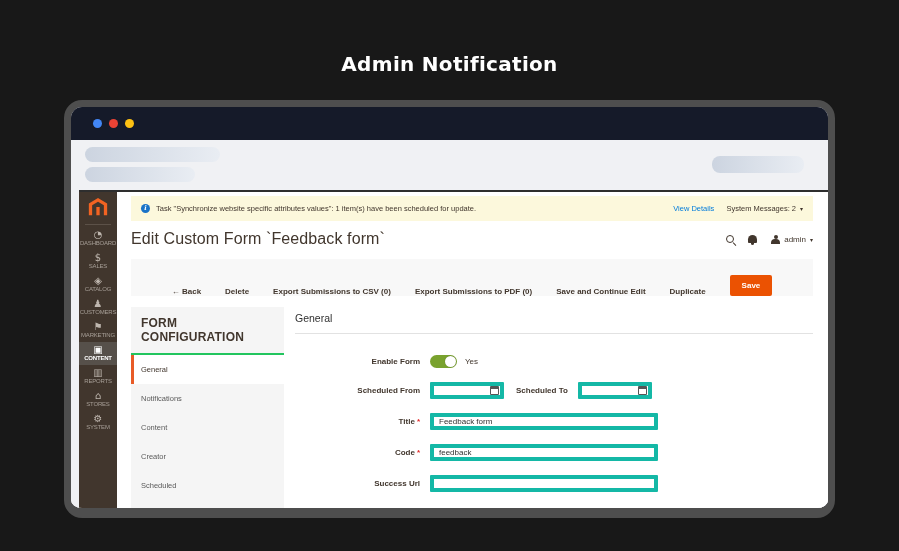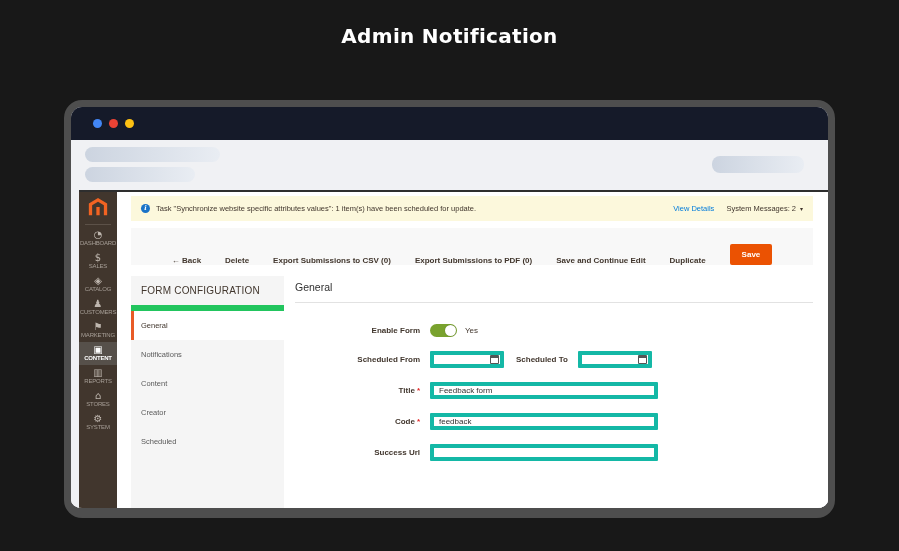--- a/index.html
+++ b/index.html
@@ -4,21 +4,21 @@
 <style>
   * { margin:0; padding:0; box-sizing:border-box; }
   html,body { width:899px; height:551px; }
   body {
     background:#181818;
     font-family:"Liberation Sans", sans-serif;
     position:relative; overflow:hidden;
   }
   .page-title {
     color:#fff; text-align:center; font-weight:bold;
-    font-size:20px; letter-spacing:.3px; margin-top:24px;
+    font-size:20px; letter-spacing:.3px; margin-top:52px;
     font-family:"DejaVu Sans","Liberation Sans",sans-serif;
   }
   
   .window {
     position:absolute; left:64px; top:100px; width:771px; height:418px;
     border:7px solid #4e4e4e; border-bottom-width:10px;
     border-radius:18px; background:#fff; overflow:hidden;
   }
   .titlebar {
     height:33px; background:#151a29; display:flex; align-items:center;
@@ -95,22 +95,22 @@
   }
   .tb-btn { font-size:8px; font-weight:bold; color:#41362d; background:none;
     border:none; cursor:pointer; white-space:nowrap;
     font-family:"Liberation Sans",sans-serif; }
   .tb-save { background:#eb5202; color:#fff; padding:6px 12px; border-radius:2px;
     border:none; font-size:8px; font-weight:bold; cursor:pointer;
     font-family:"Liberation Sans",sans-serif; }
   
   .content-row { margin:11px 15px 0 14px; display:flex; gap:11px; flex:1; overflow:hidden; }
   .cfg { width:153px; background:#f5f5f5; flex-shrink:0; }
-  .cfg-head { padding:9px 10px; font-size:10px; font-weight:normal; color:#41362d;
-    border-bottom:6px solid #22c55e; letter-spacing:.2px; }
+  .cfg-head { padding:9px 10px; font-size:12px; font-weight:bold; color:#41362d;
+    border-bottom:2px solid #22c55e; letter-spacing:.2px; }
   .cfg-tab { padding:10px 10px; font-size:7.5px; color:#5a5a5a; cursor:pointer; }
   .cfg-tab.active { background:#fff; border-left:3px solid #e85b27; color:#41362d;
     padding-left:7px; }
   .form-main { flex:1; min-width:0; }
   .sect-title { font-size:10.5px; color:#303030; padding:5px 0 9px;
     border-bottom:1px solid #e2e2e2; margin-bottom:21px; }
   .frow { display:flex; align-items:center; margin-bottom:14px; }
   .flabel { width:135px; text-align:right; padding-right:10px; font-size:8px;
     font-weight:bold; color:#41362d; flex-shrink:0; }
   .req { color:#e22626; margin-left:2px; }
@@ -200,20 +200,32 @@
       <div class="m-main">
 
         <div class="sysmsg">
           <span class="info-ic">i</span>
           <span class="msg">Task "Synchronize website specific attributes values": 1 item(s) have been scheduled for update.</span>
           <span class="vd">View Details</span>
           <span class="sm">System Messages: 2</span>
           <span class="caret">▾</span>
         </div>
 
+        <div class="pagehead">
+          <h2>Edit Custom Form `Feedback form`</h2>
+          <div class="ph-right">
+            <span class="ic-search"></span>
+            <span class="ic-bell"></span>
+            <span class="user">
+              <span class="ic-person"></span>
+              <span class="uname">admin</span>
+              <span class="caret">▾</span>
+            </span>
+          </div>
+        </div>
 
         <div class="toolbar">
           <button class="tb-btn"><span>←</span> <span>Back</span></button>
           <button class="tb-btn">Delete</button>
           <button class="tb-btn">Export Submissions to CSV (0)</button>
           <button class="tb-btn">Export Submissions to PDF (0)</button>
           <button class="tb-btn">Save and Continue Edit</button>
           <button class="tb-btn">Duplicate</button>
           <button class="tb-save">Save</button>
         </div>

